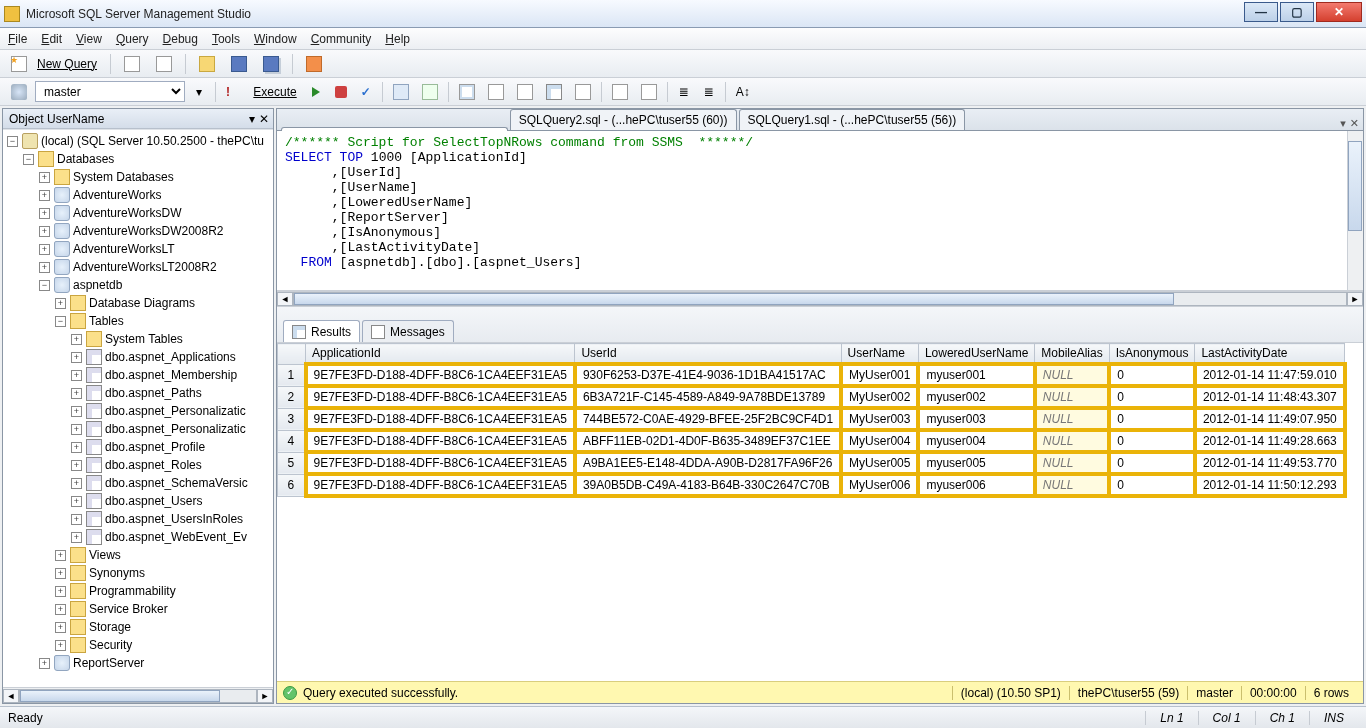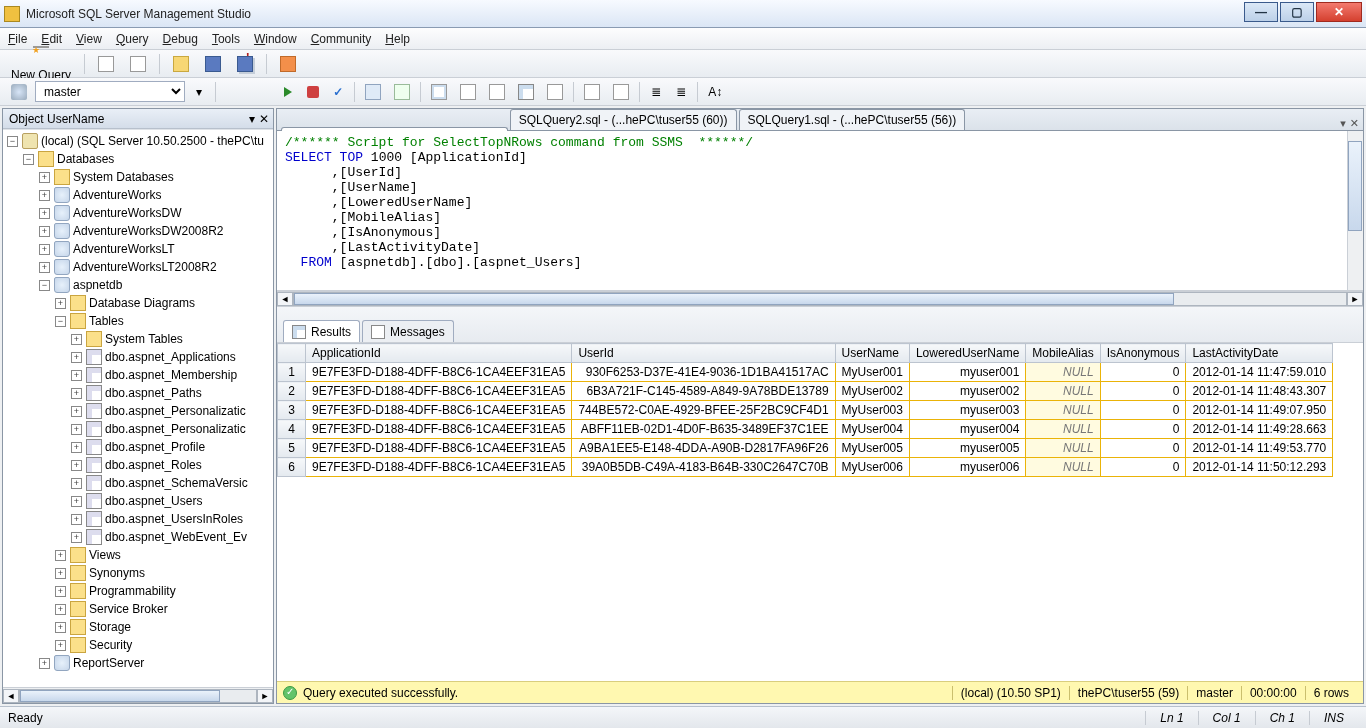--- a/index.html
+++ b/index.html
@@ -8,21 +8,21 @@
 .titlebar .icon { width:16px; height:16px; margin-right:6px; display:inline-block; background: #f0c040; border:1px solid #aa8820; }
 .titlebar .title { color:#222; }
 .window-controls { position:absolute; right:4px; top:2px; display:flex; gap:2px; }
 .window-controls div { width:34px; height:20px; border:1px solid #3a5a8c; background: linear-gradient(#dbe8f7,#bcd0e8); color:#234; display:flex; align-items:center; justify-content:center; font-weight:bold; font-size:12px; }
 .window-controls .close { background: linear-gradient(#f37a6f,#d4402f); color:#fff; border-color:#a02a1f; width:46px; }
 .menubar { height:22px; background: linear-gradient(#fdfdfe,#eceff3); border-bottom:1px solid #cacfd6; display:flex; align-items:center; padding:0 8px; gap:14px; }
 .menubar span { color:#222; cursor:default; }
 .menubar span u { text-decoration: underline; }
 .toolbar { height:28px; background: linear-gradient(#f9fafc,#e8ecf1); border-bottom:1px solid #cacfd6; display:flex; align-items:center; padding:0 6px; gap:6px; }
 .tbtn { height:22px; min-width:22px; border:1px solid transparent; background:transparent; display:flex; align-items:center; justify-content:center; padding:0 4px; font-size:12px; }
-.tbtn.labeled { gap:20px;flex-direction:column; }
+.tbtn.labeled { gap:10px; }
 .tbtn .ic { width:16px; height:16px; display:inline-block; }
 .ic-new { background:#fff; border:1px solid #999; position:relative; }
 .ic-new::after { content:"★"; position:absolute; font-size:9px; color:#f0a020; top:-2px; left:-2px; }
 .ic-doc { background:#fff; border:1px solid #999; }
 .ic-folder { background:#f7d774; border:1px solid #c9a840; }
 .ic-save { background:#5a7ac0; border:1px solid #3a5a90; }
 .ic-saveall { position:relative; background:#5a7ac0; border:1px solid #3a5a90; box-shadow:2px 2px 0 #c5ced9; }
 .ic-db { background: radial-gradient(#d7e5f7,#9ab); border-radius:3px 3px 2px 2px; }
 .sep { width:1px; height:20px; background:#c6cbd2; margin:0 2px; }
 .combo { height:21px; border:1px solid #a0acc0; background:#fff; font-size:12px; padding:0 4px; min-width:150px; }
@@ -66,21 +66,21 @@
 .result-tabs { height:36px; background:linear-gradient(#f4f6f9,#e7ebf0); border-bottom:1px solid #cacfd6; display:flex; align-items:flex-end; padding-left:6px; gap:2px; }
 .rtab { height:22px; border:1px solid #a0acc0; border-bottom:none; background:#eceff3; padding:0 8px; display:flex; align-items:center; gap:5px; border-radius:3px 3px 0 0; }
 .rtab.active { background:#fff; }
 .rtab .ric { width:14px; height:14px; display:inline-block; }
 .ric-grid { background:#fff; border:1px solid #888; box-shadow: inset 4px 0 0 #cde, inset 0 4px 0 #cde; }
 .ric-msg { background:#fff; border:1px solid #888; }
 .grid-wrap { flex:1 1 auto; overflow:auto; background:#fff; }
 .grid { border-collapse:collapse; font-size:12px; }
 .grid th { background:linear-gradient(#f6f8fa,#e4e9ef); border:1px solid #bcc4cf; padding:2px 6px; text-align:left; font-weight:normal; height:18px; }
 .grid th.rownum { width:28px; background:linear-gradient(#f6f8fa,#e4e9ef); text-align:center; }
-.grid td { border:1px solid #eab308; padding:2px 6px; height:18px; white-space:nowrap;text-align:right; }
+.grid td { border:4px solid #eab308; padding:2px 6px; height:18px; white-space:nowrap; }
 .grid td.rownum { background:linear-gradient(#f6f8fa,#e4e9ef); border:1px solid #bcc4cf; text-align:center; }
 .grid td.nullcell { background:#fffbe0; font-style:italic; color:#777; }
 .status-yellow { height:22px; background:#fff8b0; border-top:1px solid #d9ce7e; display:flex; align-items:center; padding:0 6px; font-size:12px; }
 .status-yellow .ok { width:14px;height:14px; border-radius:50%; background:#63c36a; border:1px solid #3a9a42; margin-right:6px; position:relative; }
 .status-yellow .ok::after { content:"✓"; color:#fff; font-size:10px; position:absolute; top:-1px; left:2px; }
 .status-yellow .spacer { flex:1; }
 .status-yellow .seg { border-left:1px solid #cabf6e; padding:0 8px; }
 .statusbar { height:22px; background:linear-gradient(#f4f6f9,#e3e7ec); border-top:1px solid #b7c0cc; display:flex; align-items:center; padding:0 8px; font-size:12px; }
 .statusbar .spacer { flex:1; }
 .statusbar .seg { padding:0 14px; border-left:1px solid #c6cbd2;font-style:italic; }
@@ -381,21 +381,21 @@
       <div class="right-ctr">
           <span>▾</span>
           <span>✕</span>
         </div>
     </div>
     <div class="sql-editor"><span class="com">/****** Script for SelectTopNRows command from SSMS  ******/</span>
 <span class="kw">SELECT</span><span class="kw"> TOP</span><span> 1000 [ApplicationId]</span>
 <span>      ,[UserId]</span>
 <span>      ,[UserName]</span>
 <span>      ,[LoweredUserName]</span>
-<span>      ,[MobileAlias]</span>
+<span>      ,[ReportServer]</span>
 <span>      ,[IsAnonymous]</span>
 <span>      ,[LastActivityDate]</span>
 <span class="kw">  FROM</span><span> [aspnetdb].[dbo].[aspnet_Users]</span>
       <div class="scrollbar-y"><div class="thumb"></div></div>
     </div>
     <div class="split-h">
       <div class="arrow">◄</div>
       <div class="track">
           <div class="thumb" style="left:0;width:880px"></div>
         </div>

